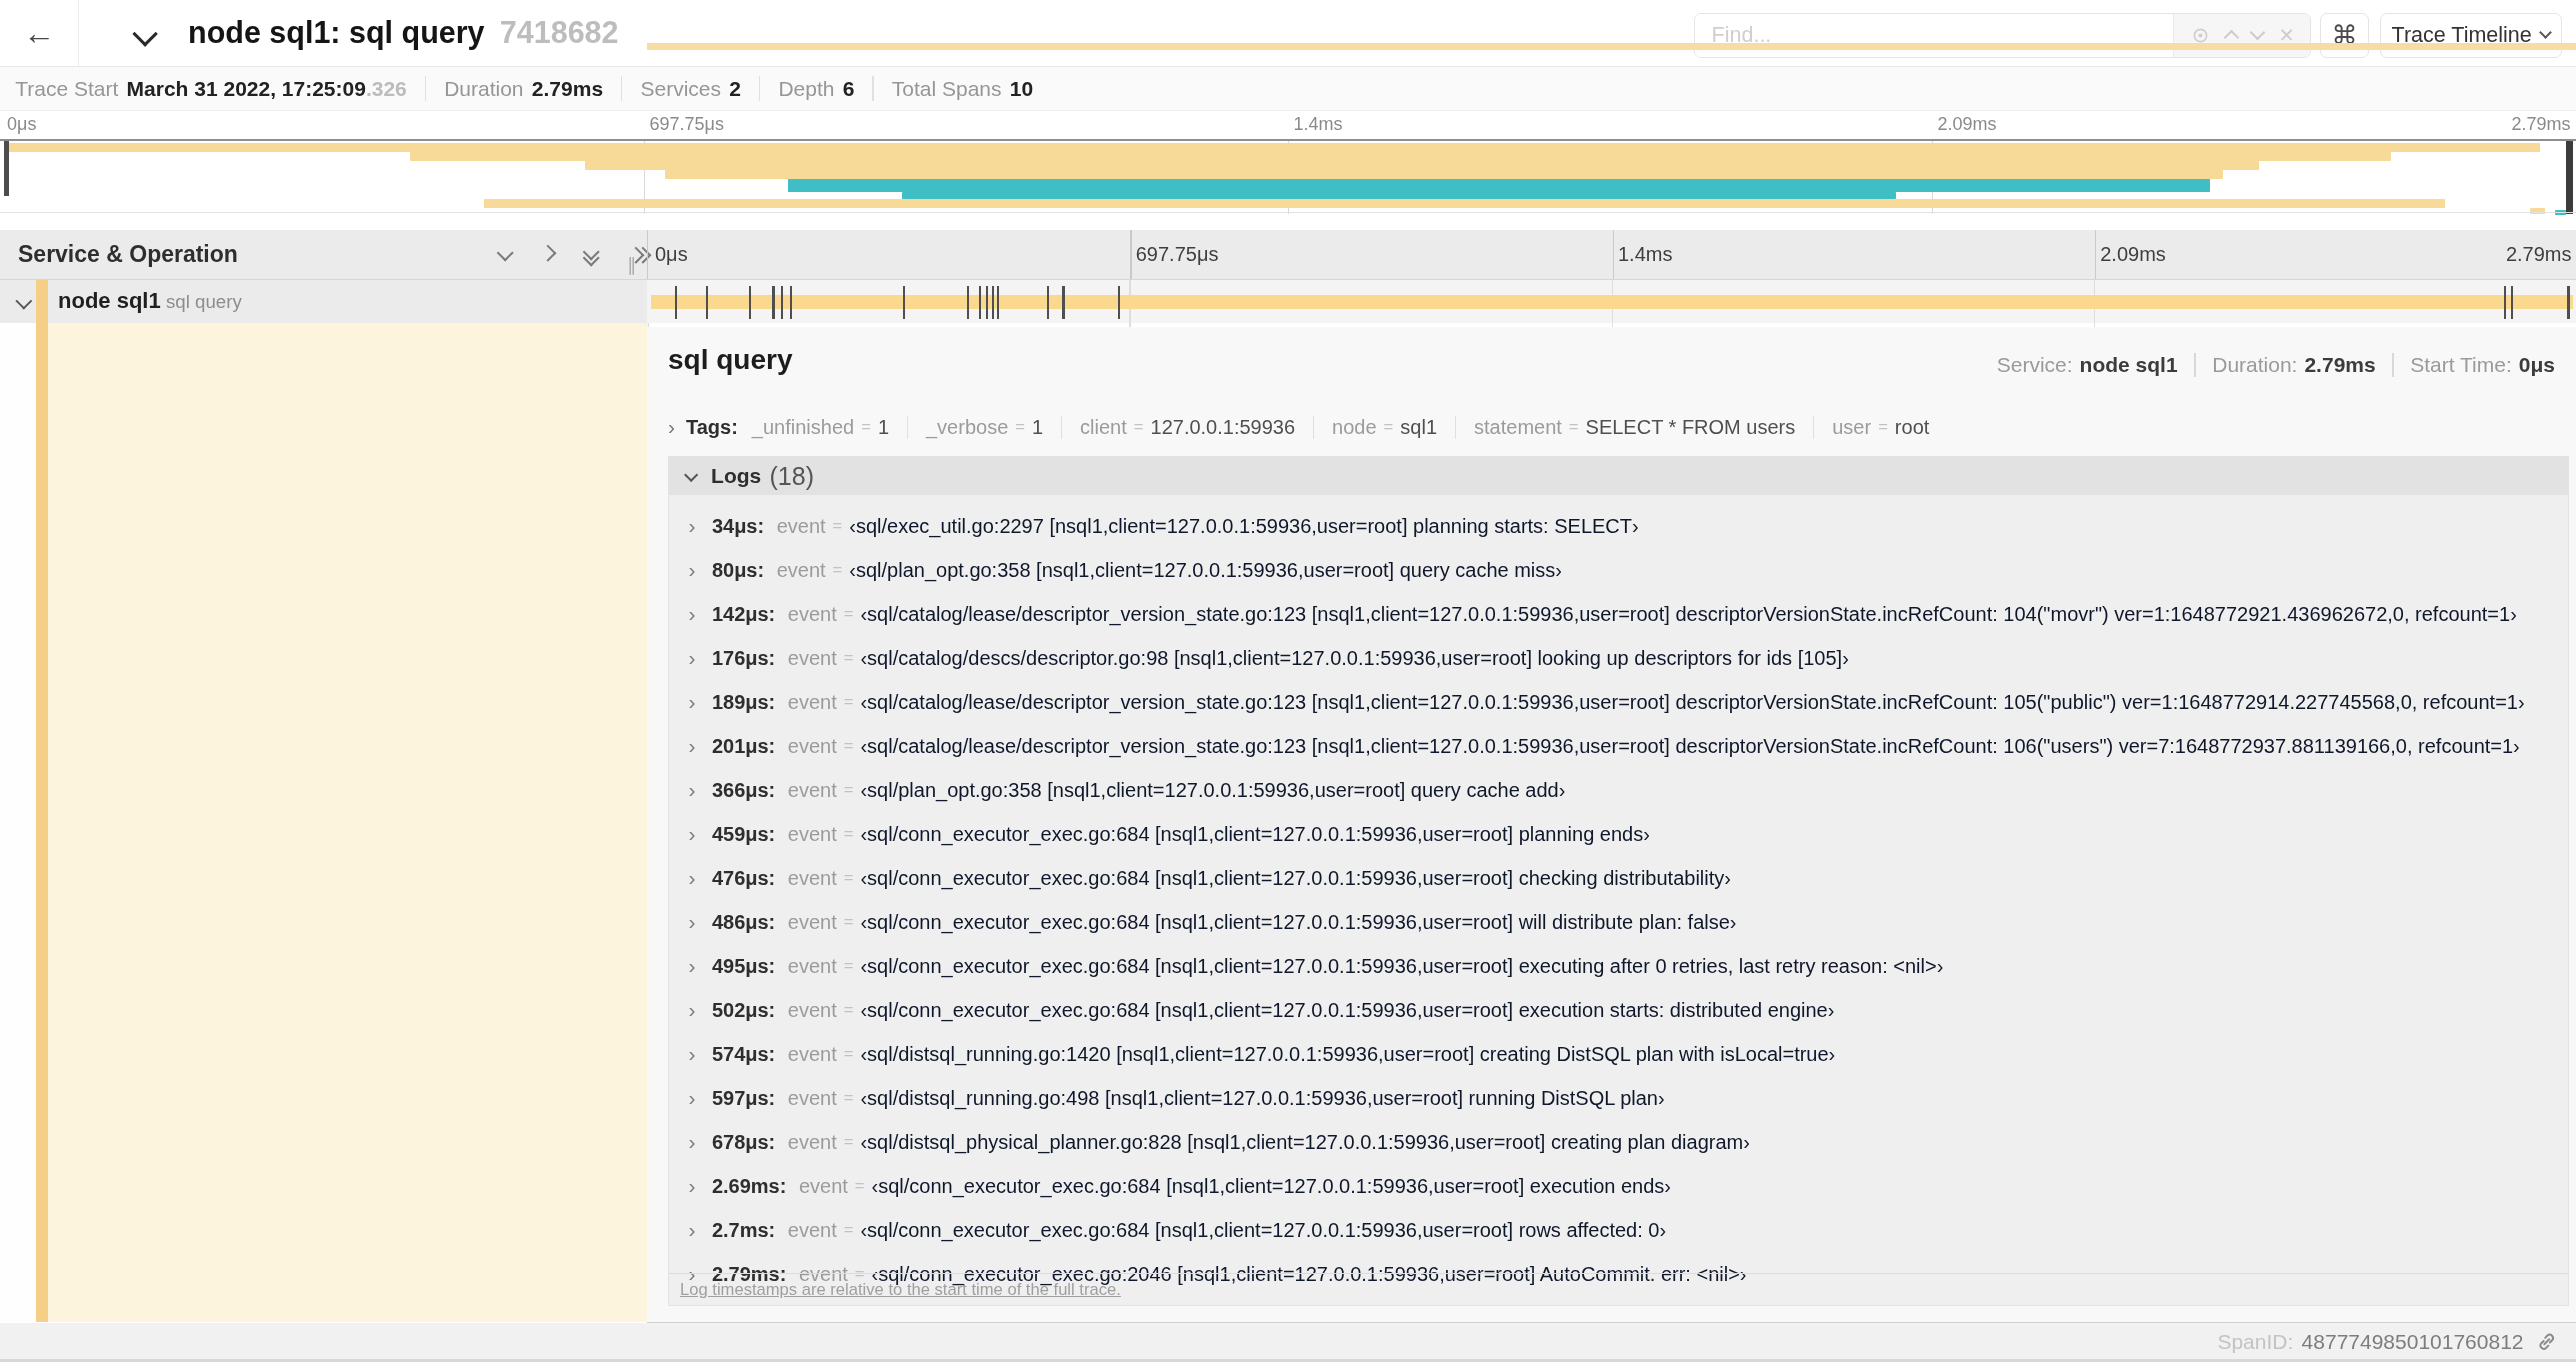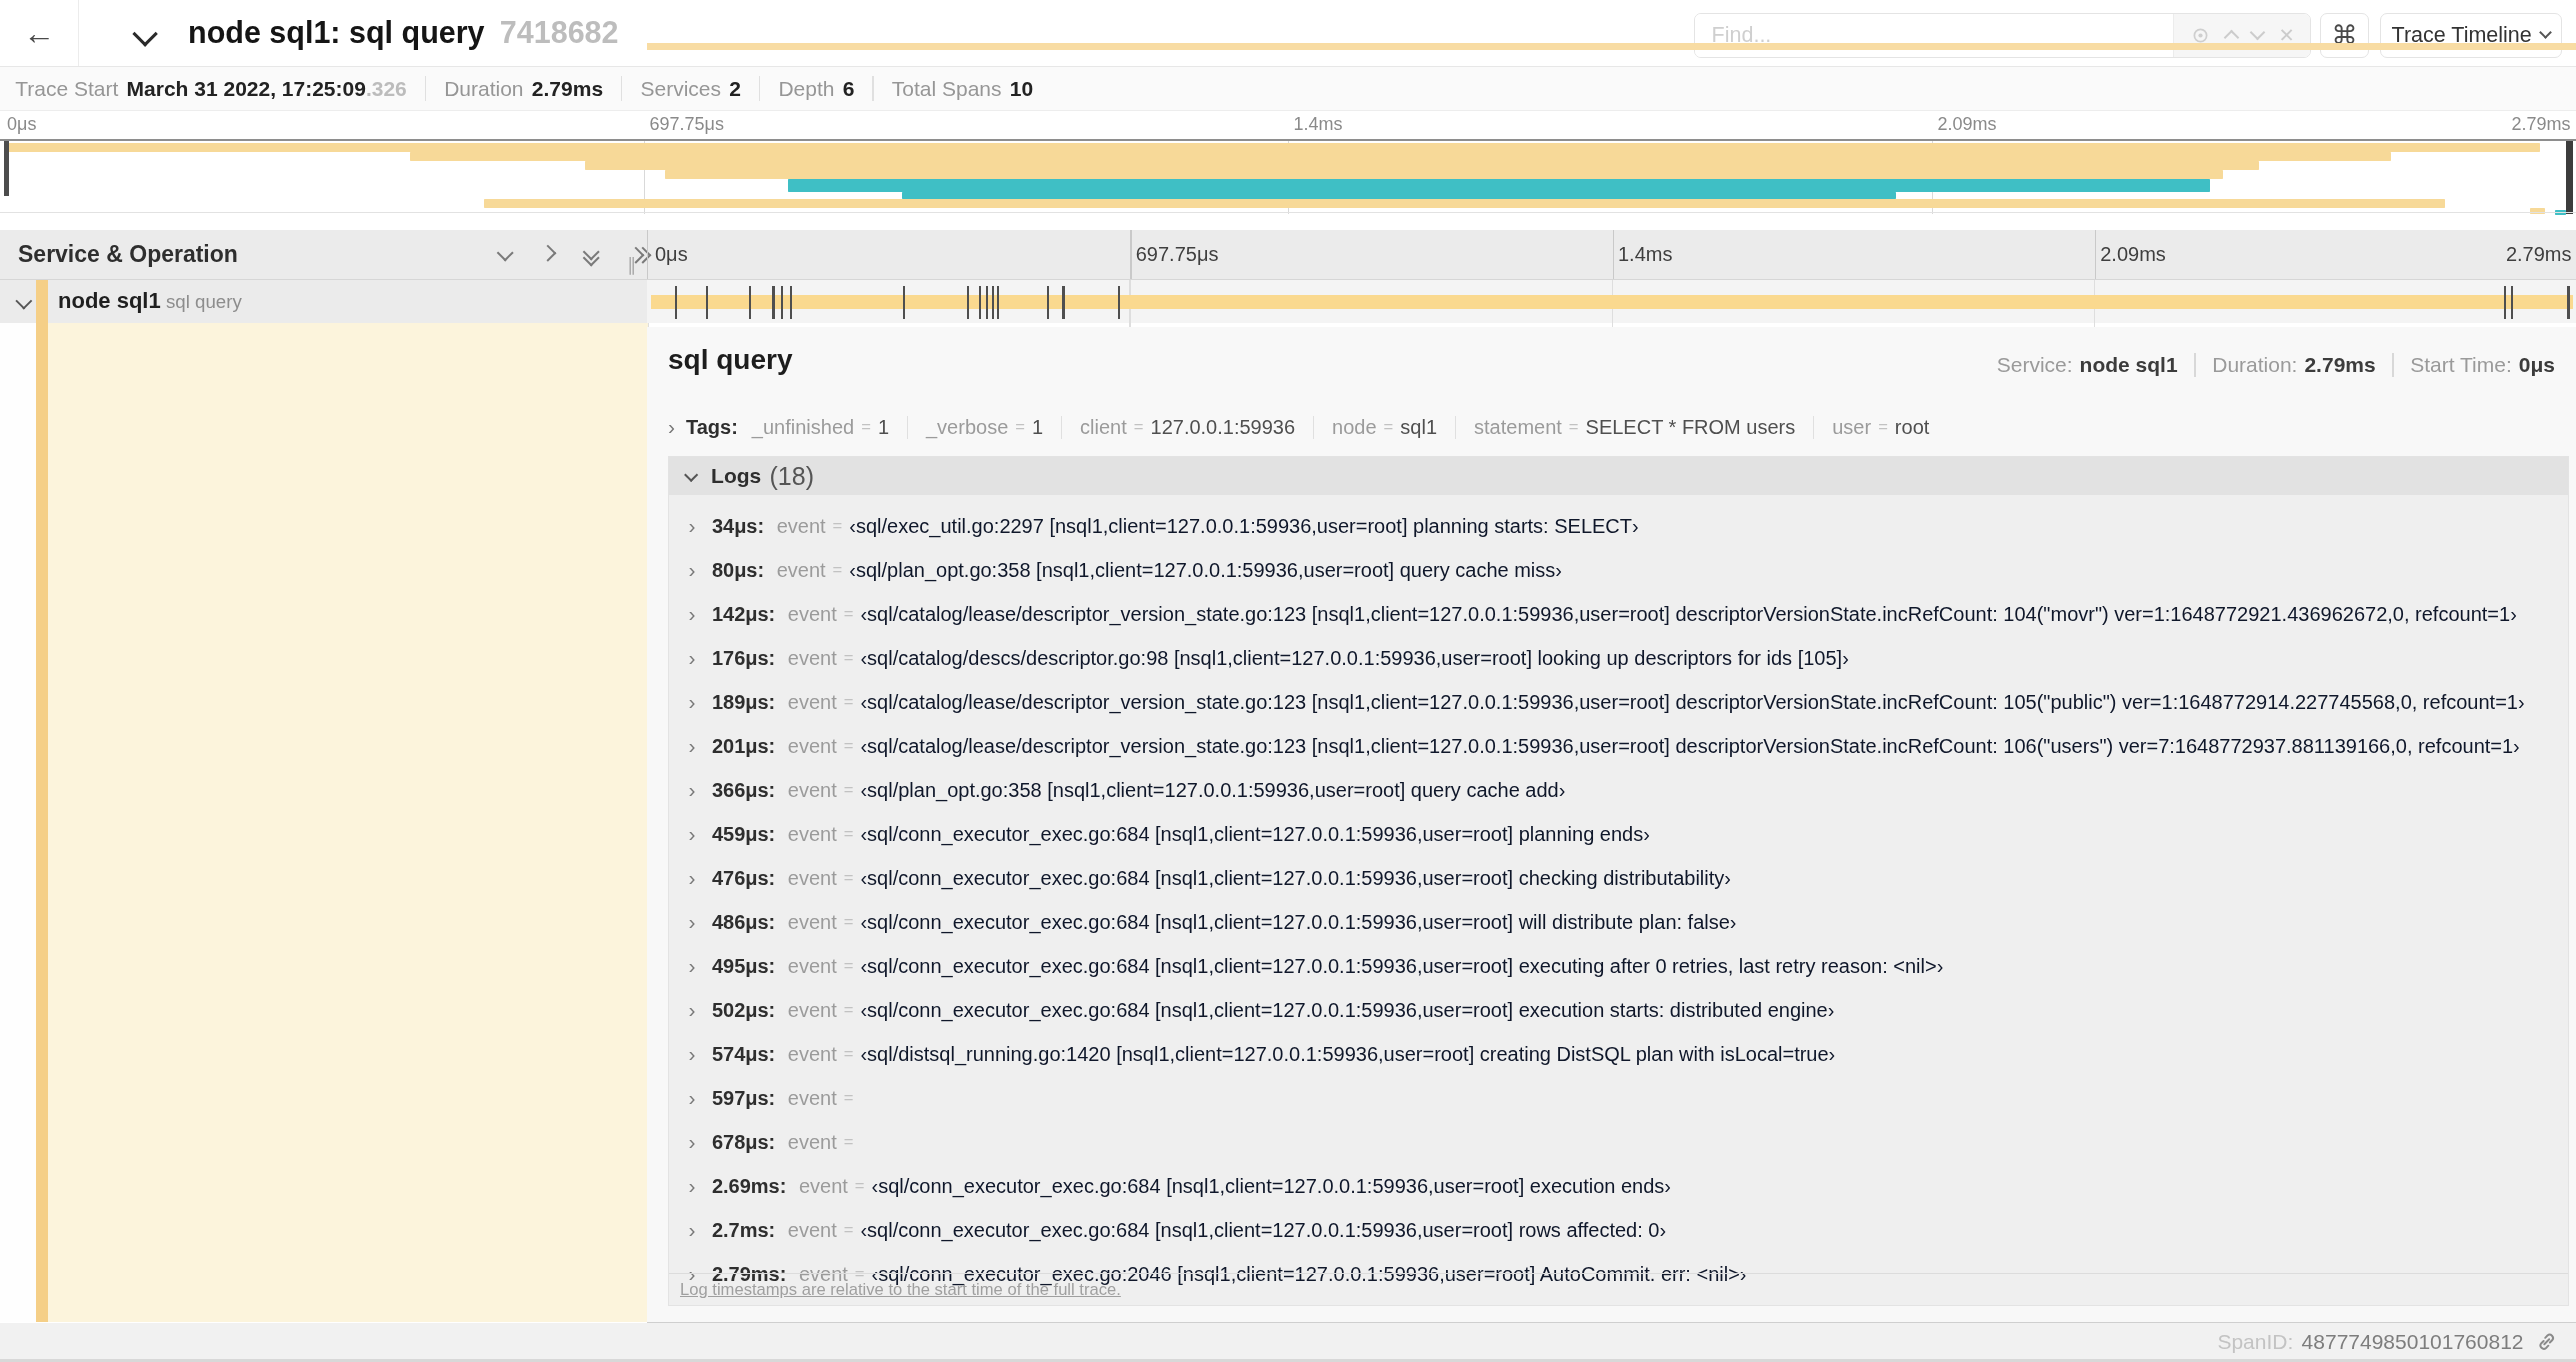--- a/index.html
+++ b/index.html
@@ -418,26 +418,28 @@
             <span class="ltime">574μs:</span>
             <span class="lkey">event</span>
             <span class="leq">=</span>
             <span class="lval">‹sql/distsql_running.go:1420 [nsql1,client=127.0.0.1:59936,user=root] creating DistSQL plan with isLocal=true›</span>
           </div>
           <div class="logrow">
             <span class="lchev">›</span>
             <span class="ltime">597μs:</span>
             <span class="lkey">event</span>
             <span class="leq">=</span>
+            <span class="lval">‹sql/distsql_running.go:498 [nsql1,client=127.0.0.1:59936,user=root] running DistSQL plan›</span>
           </div>
           <div class="logrow">
             <span class="lchev">›</span>
             <span class="ltime">678μs:</span>
             <span class="lkey">event</span>
             <span class="leq">=</span>
+            <span class="lval">‹sql/distsql_physical_planner.go:828 [nsql1,client=127.0.0.1:59936,user=root] creating plan diagram›</span>
           </div>
           <div class="logrow">
             <span class="lchev">›</span>
             <span class="ltime">2.69ms:</span>
             <span class="lkey">event</span>
             <span class="leq">=</span>
             <span class="lval">‹sql/conn_executor_exec.go:684 [nsql1,client=127.0.0.1:59936,user=root] execution ends›</span>
           </div>
           <div class="logrow">
             <span class="lchev">›</span>

